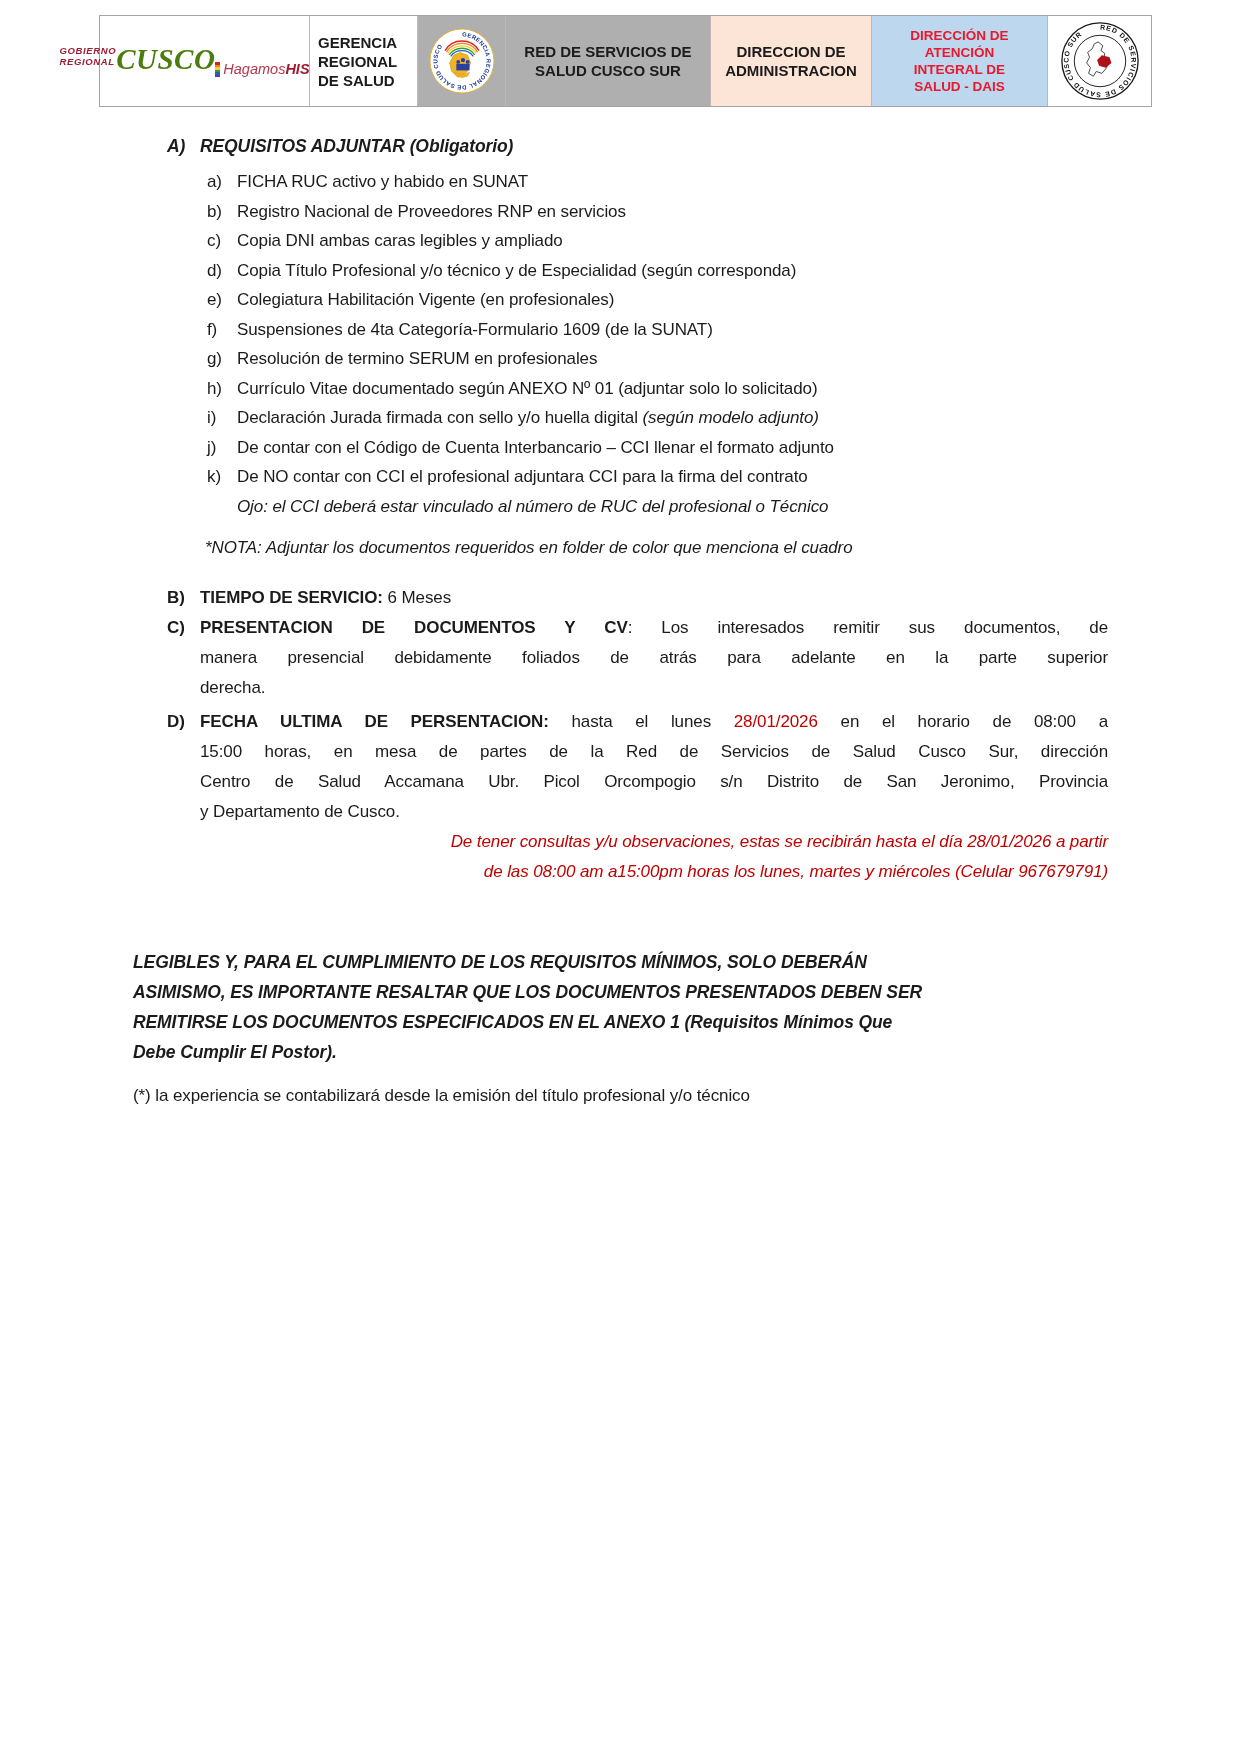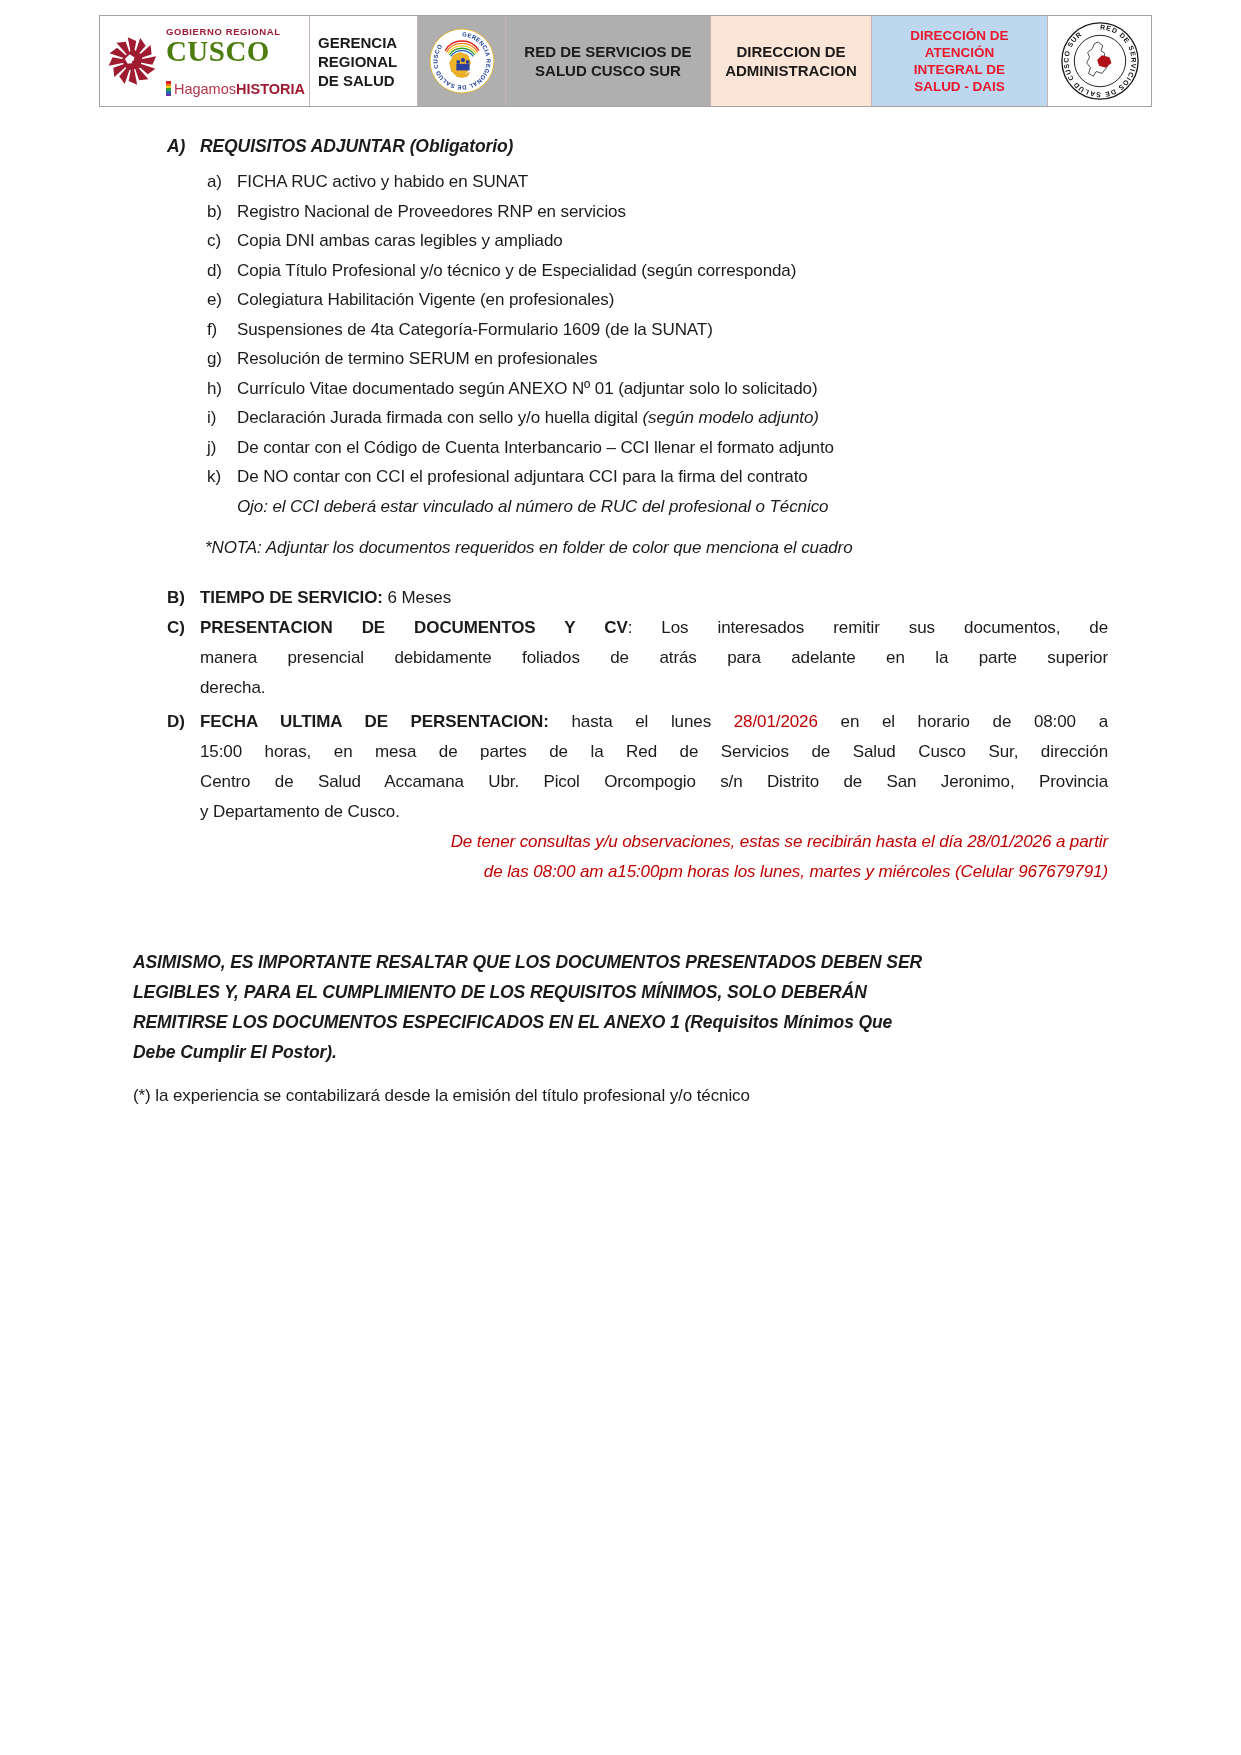--- a/index.html
+++ b/index.html
@@ -38,21 +38,21 @@
   .c-seal1  { width: 88px;  background: #afafaf; }
   .c-red    { width: 205px; background: #afafaf; font-weight: bold; font-size: 15px;
               line-height: 19px; text-align: center; }
   .c-admin  { width: 161px; background: #fce4d6; font-weight: bold; font-size: 15px;
               line-height: 19px; text-align: center; }
   .c-dais   { width: 176px; background: #bdd7ee; font-weight: bold; font-size: 13.5px;
               line-height: 17px; text-align: center; color: #e8192c; }
   .c-dais span { display: inline-block; max-width: 128px; }
   .c-seal2  { width: 104px; background: #fff; }
 
-  .logo-text { display: flex; flex-direction: column; justify-content: center; }
+  .logo-text { display: flex; flex-direction: row; justify-content: center; font-style: italic; }
   .logo-small { font-size: 9.5px; font-weight: bold; letter-spacing: 0.6px; color: #9e1b32; }
   .logo-big   { font-family: "Liberation Serif", serif; font-size: 29px; line-height: 28px;
                 font-weight: bold; letter-spacing: 0.5px; color: #4d7c0f; }
   .logo-slogan { display: flex; align-items: center; margin-top: 16px; }
   .rainbow-bar {
     display: inline-block; width: 5px; height: 15px; margin-right: 3px;
     background: linear-gradient(to bottom,
       #e02020 0 17%, #f08020 17% 34%, #f5d020 34% 50%,
       #30a030 50% 67%, #2060c0 67% 84%, #7030a0 84% 100%);
   }
@@ -291,22 +291,22 @@
       <div class="jline">Centro de Salud Accamana Ubr. Picol Orcompogio s/n Distrito de San Jeronimo, Provincia</div>
       <div>y Departamento de Cusco.</div>
     </div>
 
     <div class="consultas">
       <div>De tener consultas y/u observaciones, estas se recibirán hasta el día 28/01/2026 a partir</div>
       <div>de las 08:00 am a15:00pm horas los lunes, martes y miércoles (Celular 967679791)</div>
     </div>
 
     <div class="aviso">
+      <div>LEGIBLES Y, PARA EL CUMPLIMIENTO DE LOS REQUISITOS MÍNIMOS, SOLO DEBERÁN</div>
       <div>ASIMISMO, ES IMPORTANTE RESALTAR QUE LOS DOCUMENTOS PRESENTADOS DEBEN SER</div>
-      <div>LEGIBLES Y, PARA EL CUMPLIMIENTO DE LOS REQUISITOS MÍNIMOS, SOLO DEBERÁN</div>
       <div>REMITIRSE LOS DOCUMENTOS ESPECIFICADOS EN EL ANEXO 1 (Requisitos Mínimos Que</div>
       <div>Debe Cumplir El Postor).</div>
     </div>
 
     <div class="footnote">(*) la experiencia se contabilizará desde la emisión del título profesional y/o técnico</div>
 
   </div>
 </div>
 
 </body></html>

